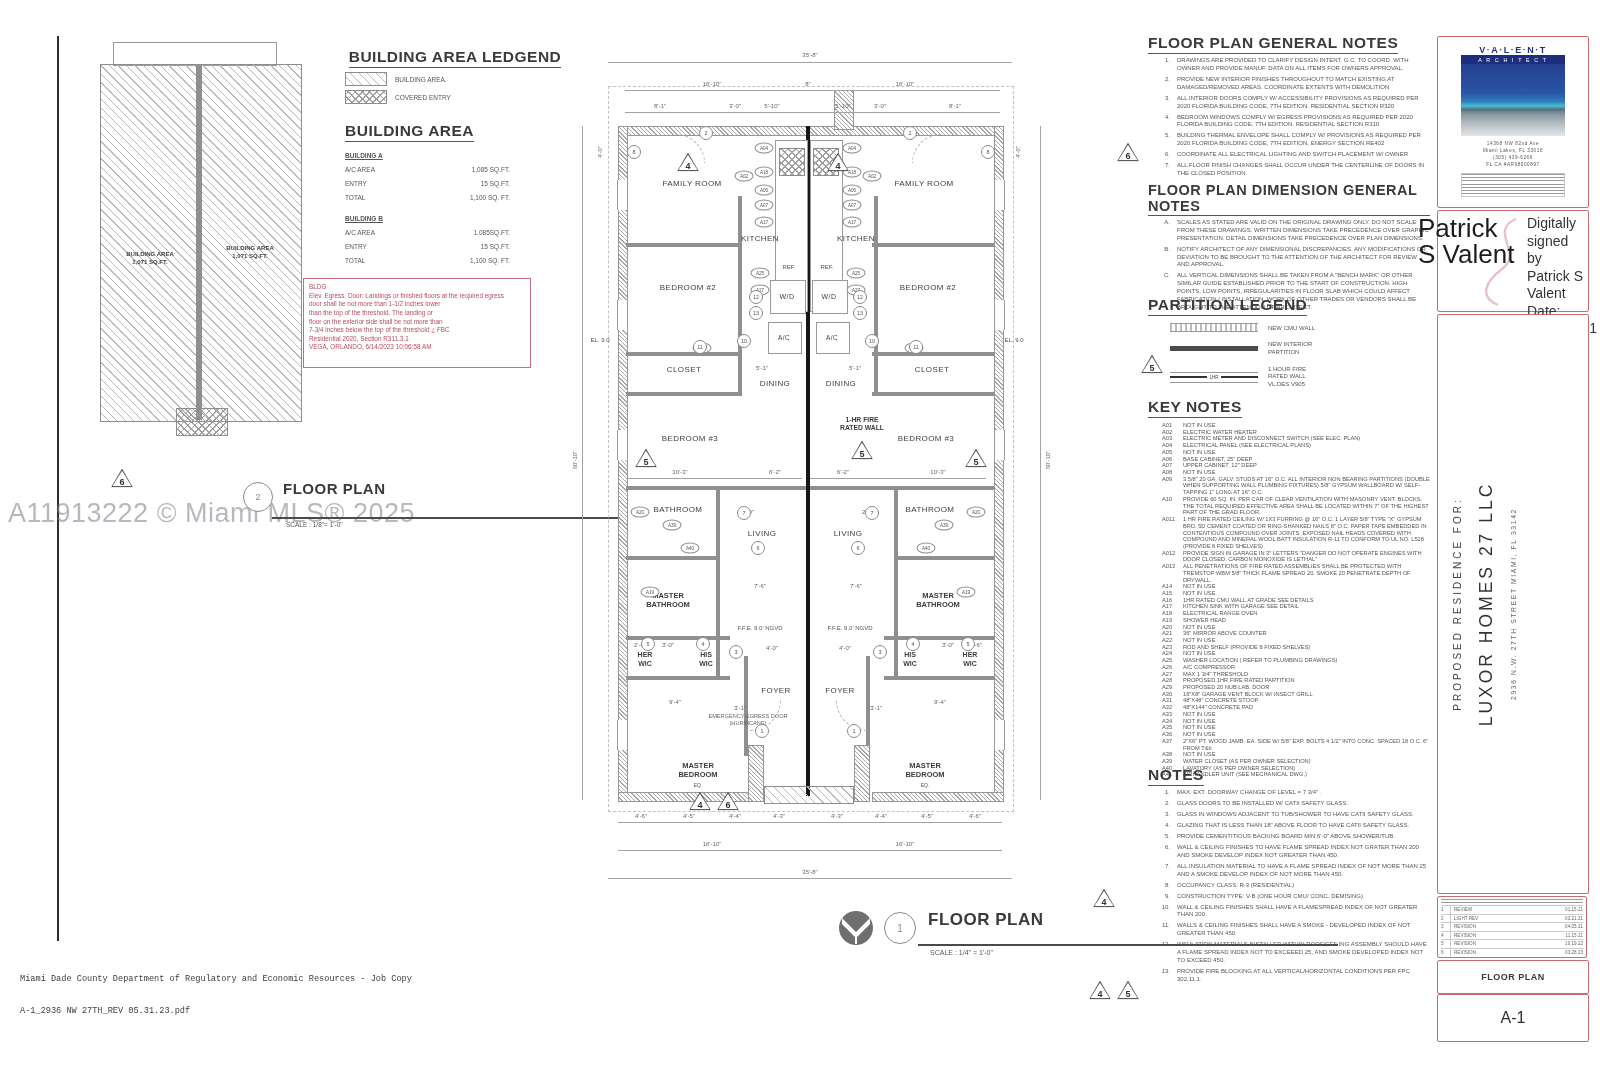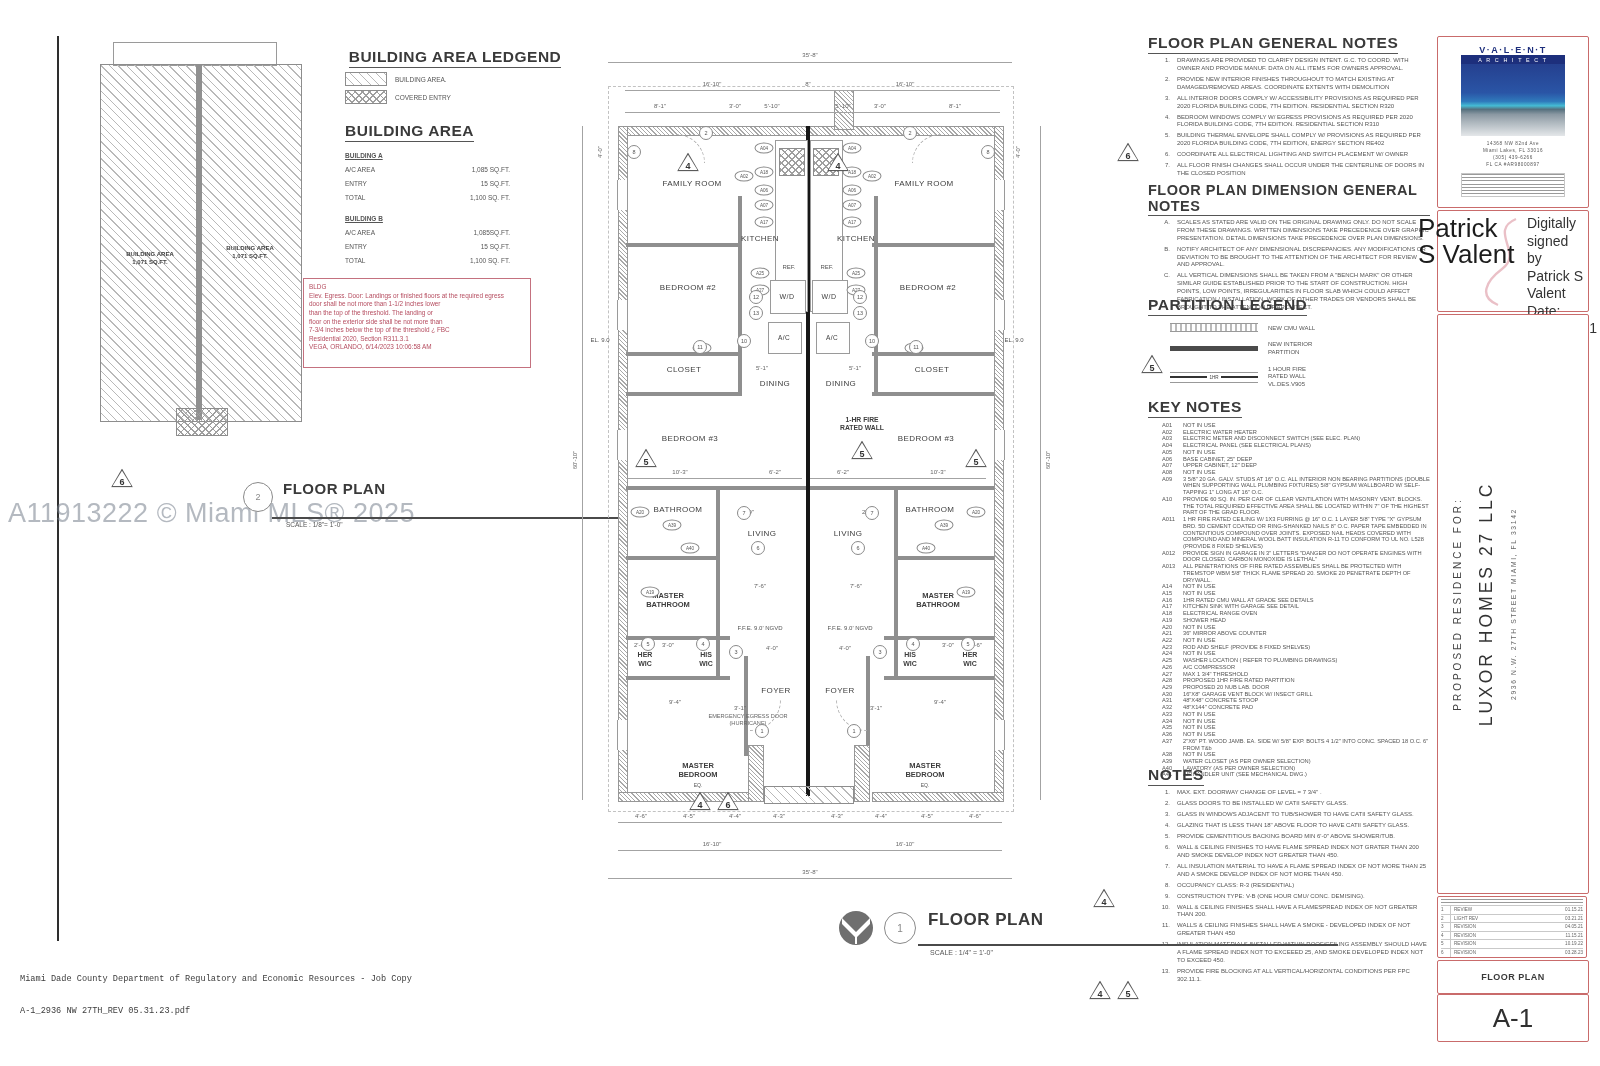--- a/index.html
+++ b/index.html
@@ -806,21 +806,21 @@
         <span style="width:9px;border-right:.5px solid #c9c9c9;">6</span>
         <span style="flex:1;padding-left:3px;">REVISION</span>
         <span style="width:30px;text-align:right;">03.28.23</span>
       </div>
       </div>
   </div>
   <div class="rbox" style="left:1437px;top:960px;width:150px;height:32px;display:flex;align-items:center;justify-content:center;">
     <span style="font-weight:bold;font-size:9px;letter-spacing:.5px;color:#3a3a3a;">FLOOR PLAN</span>
   </div>
   <div class="rbox" style="left:1437px;top:994px;width:150px;height:46px;display:flex;align-items:center;justify-content:center;">
-    <span style="font-size:26px;color:#2f2f2f;">A-1</span>
+    <span style="font-size:16px;color:#2f2f2f;">A-1</span>
   </div>
 
   <div class="abs mono" style="left:20px;top:953px;width:700px;">
     <div>Miami Dade County Department of Regulatory and Economic Resources - Job Copy</div>
     <div>A-1_2936 NW 27TH_REV 05.31.23.pdf</div>
     
     
   </div>
 
 </div>

